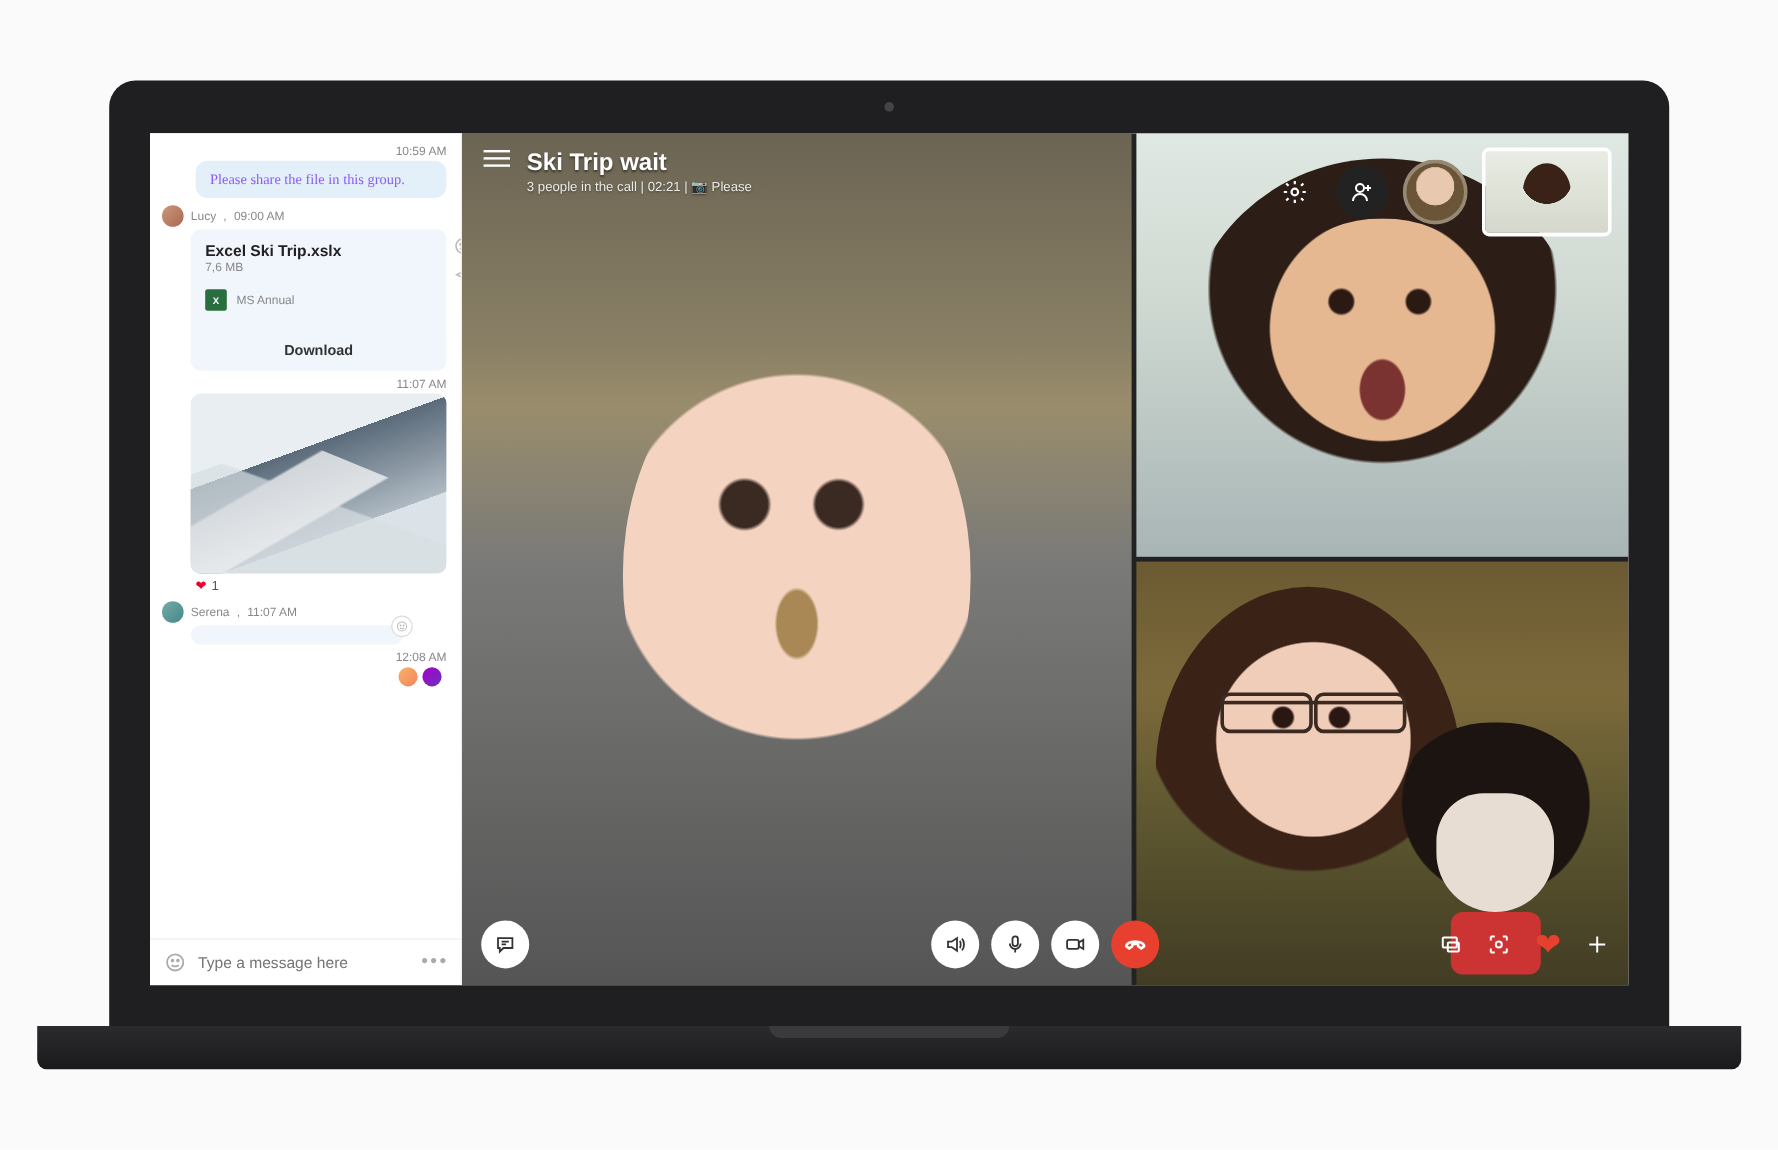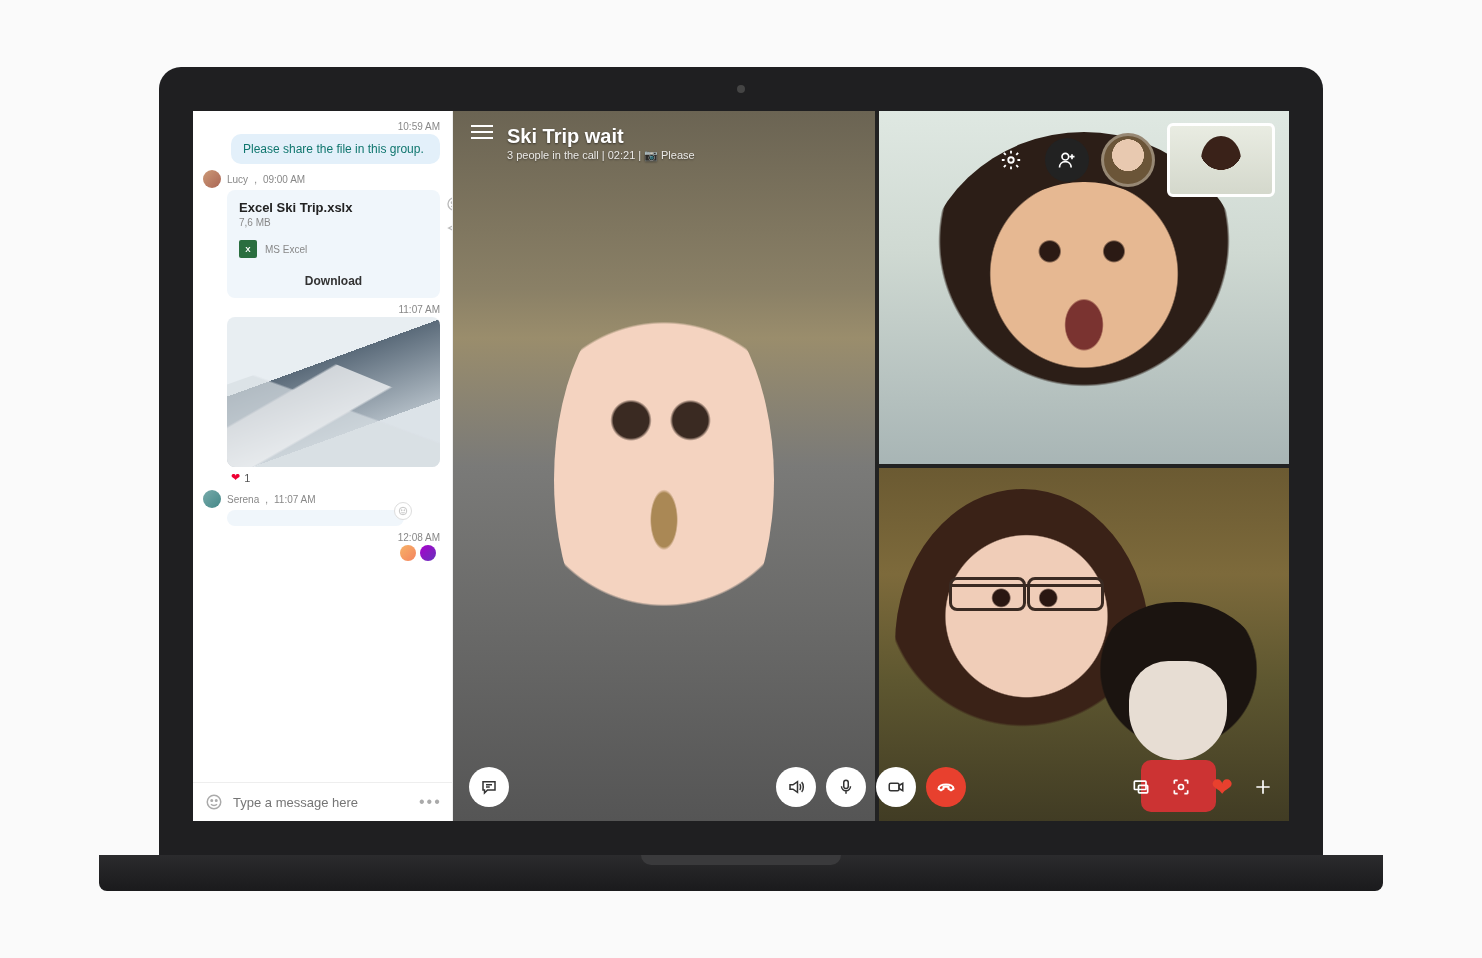--- a/index.html
+++ b/index.html
@@ -8,21 +8,21 @@
     background: #fafafa;
     display: flex;
     align-items: center;
     justify-content: center;
     height: 958px;
     width: 1482px;
     overflow: hidden;
   }
   
   .laptop {
-    width: 1164px;
+    width: 1300px;
     position: relative;
   }
   .screen-bezel {
     background: #1f1f21;
     border-radius: 22px 22px 0 0;
     padding: 44px 34px 34px 34px;
     position: relative;
   }
   .camera {
     position: absolute;
@@ -67,40 +67,41 @@
     padding: 6px 0 0 0;
   }
   .chat-scroll { flex: 1; overflow: hidden; padding: 0 8px; }
   .ts-right { text-align: right; color: #888; font-size: 10px; margin: 4px 4px 2px 0; }
   .bubble-out {
     background: #e3f0fa;
     border-radius: 10px;
     padding: 8px 12px;
     margin: 2px 4px 6px 30px;
     font-size: 12px;
-    color: #0f766e;
+    color: #8b5cf6;
+    font-family: Liberation Serif, serif;
   }
   .msg-in-head {
     display:flex; align-items:center; gap:6px;
     font-size:10px; color:#888; margin:6px 0 2px 2px;
   }
   .avatar { width:18px; height:18px; border-radius:50%; background:linear-gradient(135deg,#c97,#a65); flex:none;}
   .avatar.b { background:linear-gradient(135deg,#7aa,#488);}
   .file-card {
     background:#f0f6fb;
     border-radius:8px;
     margin:0 4px 6px 26px;
     padding:10px 12px;
     position:relative;
   }
   .file-card .fname{ font-weight:600; font-size:13px; color:#222;}
   .file-card .fsize{ font-size:10px; color:#888; margin-top:2px;}
   .file-row { display:flex; align-items:center; gap:8px; margin-top:12px; font-size:10px; color:#888;}
   .excel-ic{ width:18px; height:18px; background:#2a6e3f; color:#fff; font-size:8px; display:flex; align-items:center; justify-content:center; font-weight:bold; border-radius:2px;}
-  .dl-btn{ text-align:center; font-weight:600; font-size:12px; margin-top:10px; padding-top:6px;}
+  .dl-btn{ text-align:center; font-weight:600; font-size:12px; margin-top:20px; padding-top:6px;}
   .side-icons{ position:absolute; right:-22px; top:6px; display:flex; flex-direction:column; gap:8px; color:#aaa;}
   .img-thumb{
     margin:0 4px 4px 26px;
     height:150px;
     border-radius:8px;
     background:linear-gradient(160deg,#e8eef2 0%,#e8eef2 35%,#5b6b7a 35%,#aeb9c2 70%,#dce3e8 70%);
     position:relative;
     overflow:hidden;
   }
   .img-thumb::before{
@@ -297,21 +298,21 @@
               <span>
                 <svg width="16" height="16" viewBox="0 0 24 24" fill="none" stroke="#bbb" stroke-width="2">
                     <path d="M4 12l16-8-6 8 6 8z"></path>
                   </svg>
               </span>
             </div>
             <div class="fname">Excel Ski Trip.xslx</div>
             <div class="fsize">7,6 MB</div>
             <div class="file-row">
               <span class="excel-ic">X</span>
-              <span>MS Excel</span>
+              <span>MS Annual</span>
             </div>
             <div class="dl-btn">Download</div>
           </div>
 
           <div class="ts-right">11:07 AM</div>
 
           <div class="img-thumb"></div>
           <div class="react-bar">
             <span class="heart">❤</span>
             <span>1</span>

